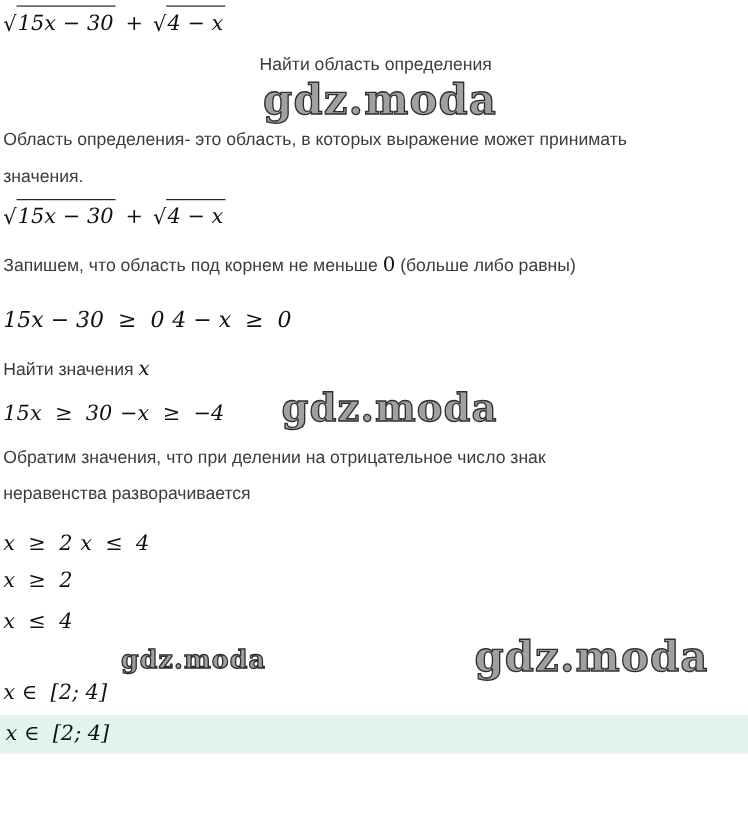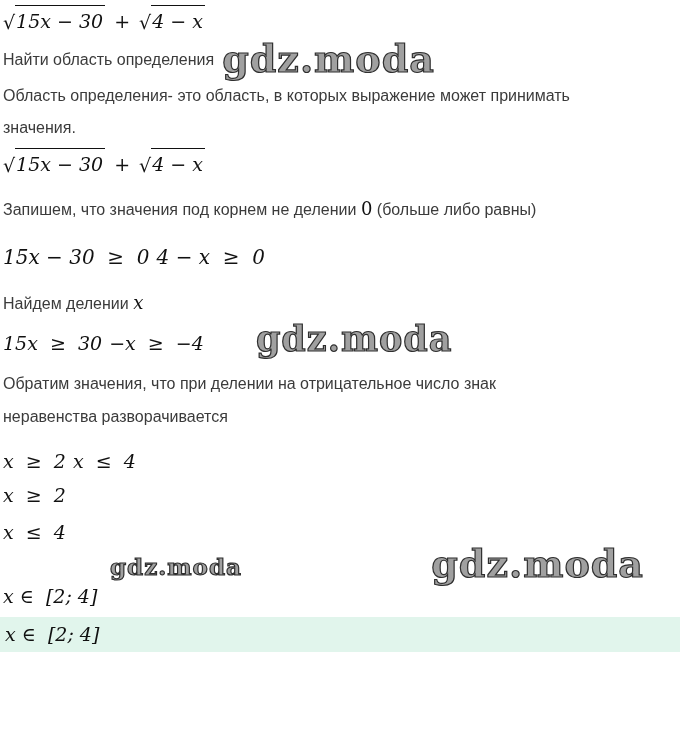--- a/index.html
+++ b/index.html
@@ -47,21 +47,21 @@
     line-height: 1;
     white-space: nowrap;
     user-select: none;
   }
   .wm-xl { font-size: 38px; }
   .wm-lg { font-size: 35px; }
   .wm-sm { font-size: 23px; }
 
   
   .row { display: flex; align-items: center; }
-  .heading-row { margin-top: 8px; }
+  .heading-row { margin-top: 8px; flex-direction: column; }
   .heading-row .watermark { margin-left: 8px; margin-top: -4px; }
   .ineq2-row { margin-top: 7px; }
   .ineq2-row .watermark { margin-left: 52px; margin-top: -8px; }
   .intersection-row { position: relative; margin-top: 16px; }
   .intersection-row .watermark { position: absolute; right: 36px; top: -14px; }
   .wm-small-line { margin-left: 110px; margin-top: -4px; height: 26px; }
 
   
   .b-expr1 { margin-top: 2px; }
   .b-definition { margin-top: 2px; }
@@ -94,25 +94,25 @@
   <div class="row heading-row block">
     <span class="text">Найти область определения</span>
     <span class="watermark wm-xl">gdz.moda</span>
   </div>
 
   <p class="text para-definition block b-definition">Область определения- это область, в которых выражение может принимать значения.</p>
 
 
   <div class="math math-line block b-expr2"><span class="sqrt"><span class="rad">√</span><span class="vinc">15x − 30</span></span><span class="op">+</span><span class="sqrt"><span class="rad">√</span><span class="vinc">4 − x</span></span></div>
 
-  <p class="text block b-write"><span>Запишем, что значения под корнем не делении</span> <span class="mnum">0</span> <span>(больше либо равны)</span></p>
+  <p class="text block b-write"><span>Запишем, что область под корнем не меньше</span> <span class="mnum">0</span> <span>(больше либо равны)</span></p>
 
   <div class="math block b-ineq1"><span>15x − 30  ≥  0</span><span class="gap">4 − x  ≥  0</span></div>
 
-  <p class="text block b-findvalues"><span>Найдем делении</span> <span class="mvar">x</span></p>
+  <p class="text block b-findvalues"><span>Найти значения</span> <span class="mvar">x</span></p>
 
   <div class="row ineq2-row block">
     <span class="math">15x  ≥  30</span>
     <span class="math gap">−x  ≥  −4</span>
     <span class="watermark wm-lg">gdz.moda</span>
   </div>
 
   <p class="text para-note block b-note">Обратим значения, что при делении на отрицательное число знак неравенства разворачивается</p>
 
   <div class="math block b-ineq3"><span>x  ≥  2</span><span class="gap">x  ≤  4</span></div>

